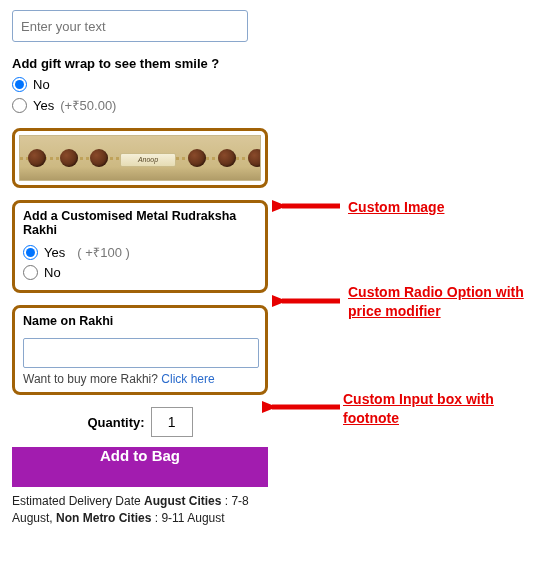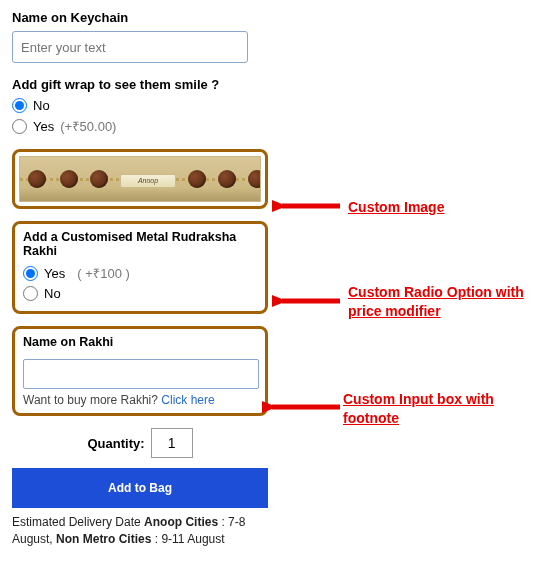--- a/index.html
+++ b/index.html
@@ -67,23 +67,23 @@
     background:#fff;
   }
   .footnote { font-size:12px; color:#444; }
   .footnote .link { color:#2a6bcc; cursor:pointer; }
   .qty-row { display:flex; align-items:center; gap:6px; margin:8px 0 10px 0;justify-content:center; }
   .qty-input {
     width:42px; height:30px; border:1px solid #999; text-align:center;
     font-size:14px;
   }
   .add-btn {
-    width: 256px; height:40px; background:#1d4ed8; color:#fff;
-    font-weight:bold; font-size:12px; border:none; cursor:pointer;
-    display:flex; align-items:center; justify-content:center;
+    width: 256px; height:40px; background:#a21caf; color:#fff;
+    font-weight:bold; font-size:15px; border:none; cursor:pointer;
+    display:flex; align-items:flex-start; justify-content:center;
     margin-bottom:6px;
   }
   .delivery { font-size:12px; line-height:1.45; color:#222; }
   .delivery b { font-weight:bold; }
   .annot-label {
     position:absolute;
     color:#e60000; font-weight:bold; font-size:14px;
     text-decoration: underline;
     line-height:1.35;
     white-space:nowrap;
@@ -94,21 +94,20 @@
     pointer-events:none;
   }
   .arrow svg { display:block; }
 </style>
 </head>
 <body>
 
 <div class="form-col">
 
   <div class="group">
-    <span class="label-bold">Name on Keychain</span>
     <input class="text-input" type="text" placeholder="Enter your text" style="">
   </div>
 
   <div class="group">
     <span class="label-bold">Add gift wrap to see them smile ?</span>
     <label class="radio-row">
       <input type="radio" name="gw" checked="" style="">
       <span>No</span>
     </label>
     <label class="radio-row">
@@ -157,21 +156,21 @@
     <span class="label-bold" style="margin-bottom:0;">Quantity:</span>
     <input class="qty-input" type="text" value="1" style="">
   </div>
 
   <button class="add-btn">
     <span>Add to Bag</span>
   </button>
 
   <div class="delivery">
     <span>Estimated Delivery Date</span>
-    <b>Anoop Cities</b>
+    <b>August Cities</b>
     <span> : </span>
     <span>7-8 August,</span>
     <b>Non Metro Cities</b>
     <span> : </span>
     <span>9-11 August</span>
   </div>
 
 </div>
 
 <div class="arrow" style="left:272px; top:195px;">

